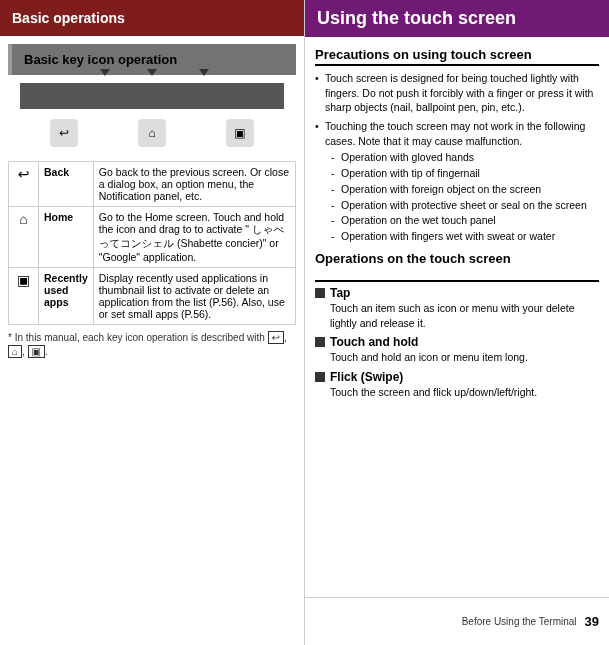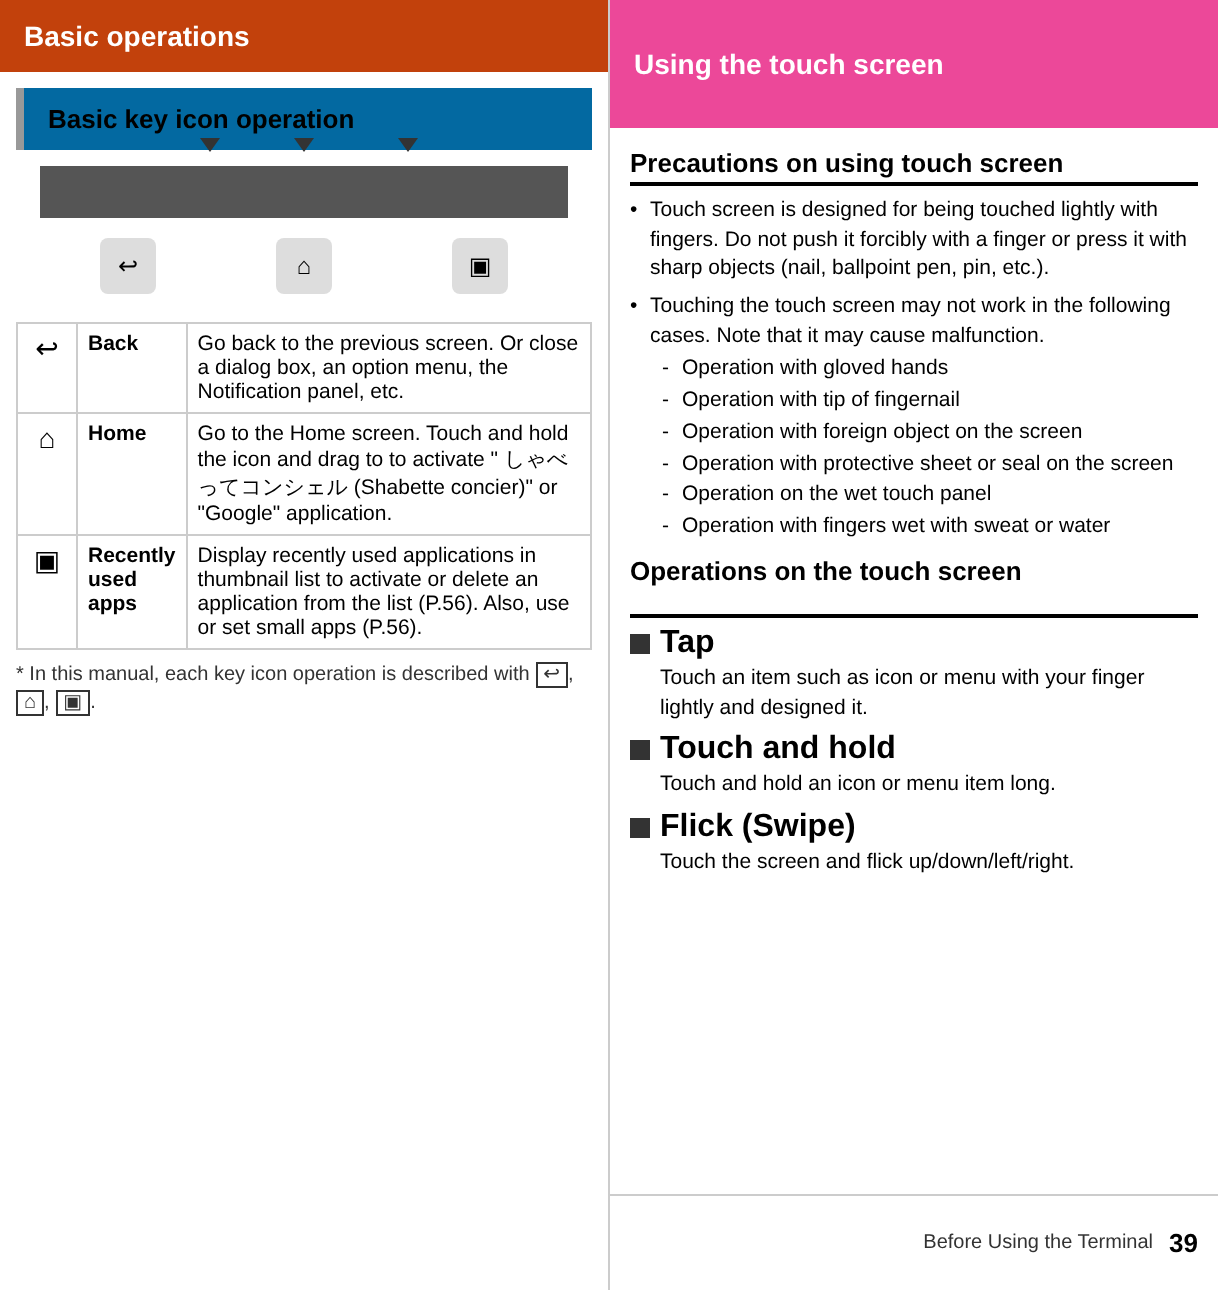--- a/index.html
+++ b/index.html
@@ -15,29 +15,29 @@
 
     
     .left-panel {
       width: 305px;
       border-right: 1px solid #ccc;
       display: flex;
       flex-direction: column;
     }
 
     .left-header {
-      background: #c2410c;
+      background: #7f1d1d;
       color: #fff;
       font-size: 14px;
       font-weight: bold;
       padding: 10px 12px;
     }
 
     .section-title {
-      background: #0369a1;
+      background: #737373;
       font-size: 13px;
       font-weight: bold;
       padding: 8px 12px;
       margin: 8px 8px 0 8px;
       border-left: 4px solid #999;
     }
 
     .arrow-indicator {
       position: absolute;
       top: -14px;
@@ -102,25 +102,25 @@
 
     
     .right-panel {
       width: 304px;
       display: flex;
       flex-direction: column;
       padding: 0;
     }
 
     .right-header {
-      background: #ec4899;
+      background: #701a75;
       color: #fff;
-      font-size: 14px;
-      font-weight: bold;
-      padding: 24px 12px;
+      font-size: 18px;
+      font-weight: bold;
+      padding: 8px 12px;
     }
 
     .right-content {
       padding: 6px 10px;
       overflow: hidden;
       flex: 1;
     }
 
     .section-heading {
       font-size: 13px;
@@ -177,21 +177,21 @@
       margin: 5px 0 4px 0;
       border-bottom: 2px solid #000;
       padding-bottom: 14px;
     }
 
     .op-item {
       margin-bottom: 5px;
     }
 
     .op-title {
-      font-size: 16px;
+      font-size: 12px;
       font-weight: bold;
       display: flex;
       align-items: center;
       gap: 5px;
     }
 
     .op-square {
       width: 10px;
       height: 10px;
       background: #333;
@@ -305,21 +305,21 @@
       </ul>
 
     <div class="ops-heading">Operations on the touch screen</div>
 
     <div id="operations-list">
         <div class="op-item">
           <div class="op-title">
             <span class="op-square"></span>
             <strong>Tap</strong>
           </div>
-          <div class="op-desc">Touch an item such as icon or menu with your finger lightly and designed it.</div>
+          <div class="op-desc">Touch an item such as icon or menu with your delete lightly and release it.</div>
         </div>
         <div class="op-item">
           <div class="op-title">
             <span class="op-square"></span>
             <strong>Touch and hold</strong>
           </div>
           <div class="op-desc">Touch and hold an icon or menu item long.</div>
         </div>
         <div class="op-item">
           <div class="op-title">

